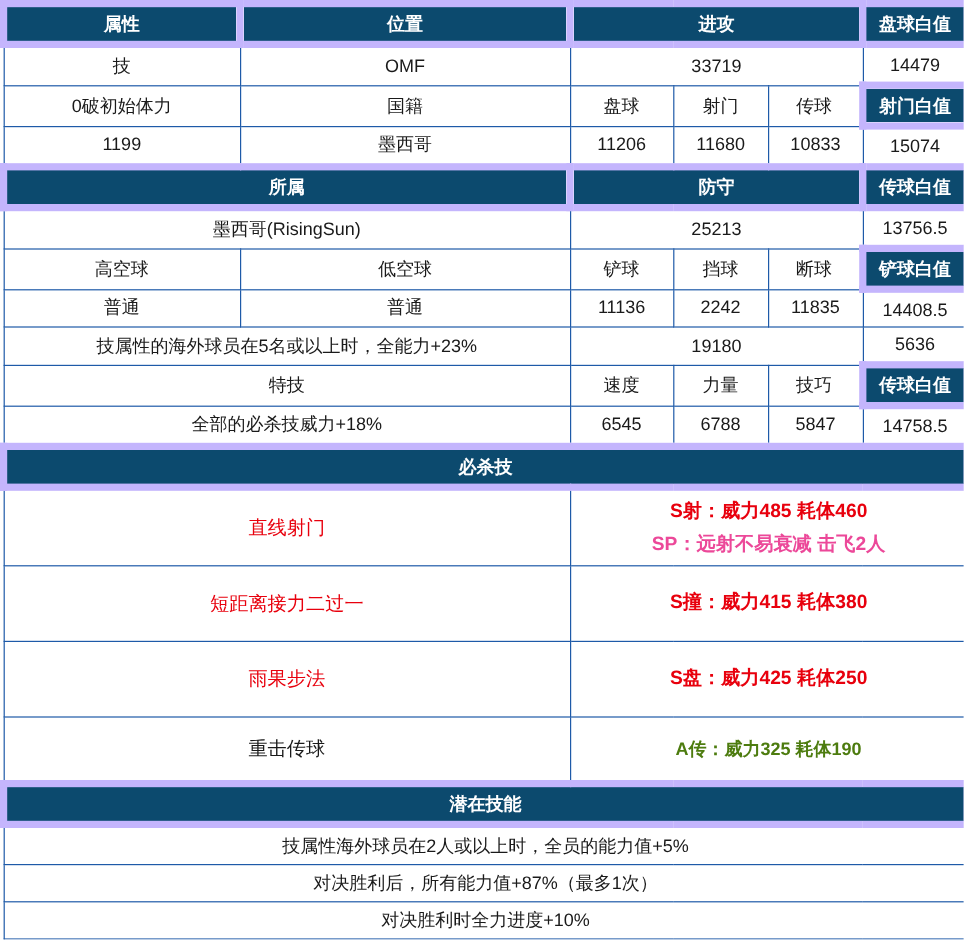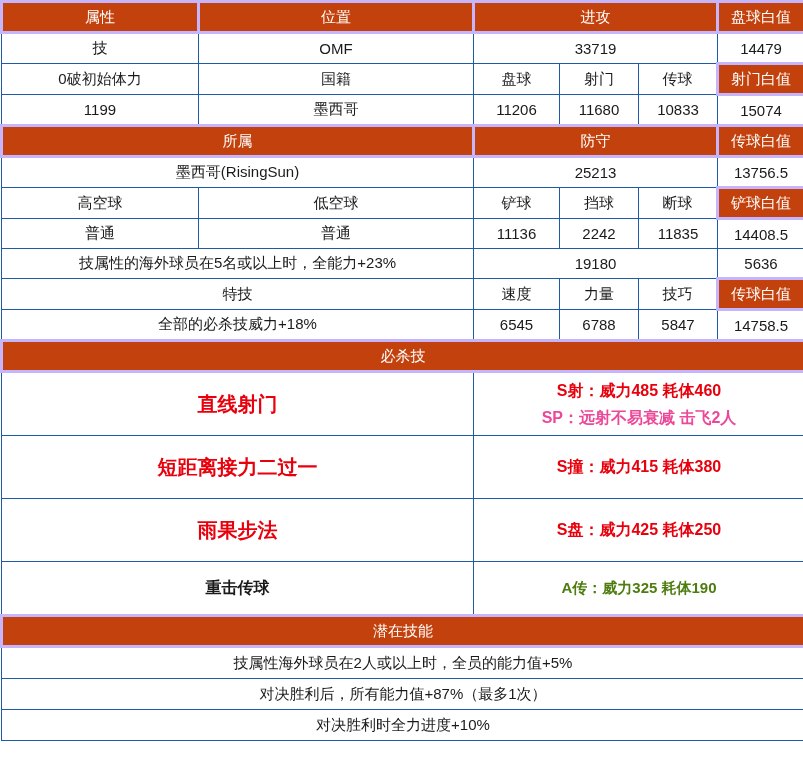--- a/index.html
+++ b/index.html
@@ -30,34 +30,34 @@
     vertical-align: middle;
     font-size: 15px;
     color: #1a1a1a;
     height: 28px;
     padding: 0 2px;
     background: #ffffff;
     white-space: nowrap;
     overflow: hidden;
   }
   td.hdr {
-    background: #c2410c;
+    background: #0c4a6e;
     color: #ffffff;
-    font-weight: normal;
-    border: 3px solid #c4b5fd;
+    font-weight: bold;
+    border: 6px solid #c4b5fd;
   }
   td.skill-name {
     color: #e8000d;
-    font-weight: bold;
-    font-size: 20px;
+    font-weight: normal;
+    font-size: 16px;
     height: 62px;
   }
   td.skill-name-black {
     color: #1a1a1a;
-    font-weight: bold;
+    font-weight: normal;
     font-size: 16px;
     height: 52px;
   }
   td.skill-eff {
     color: #e8000d;
     font-weight: bold;
     font-size: 16px;
     height: 62px;
     line-height: 1.7;
   }

